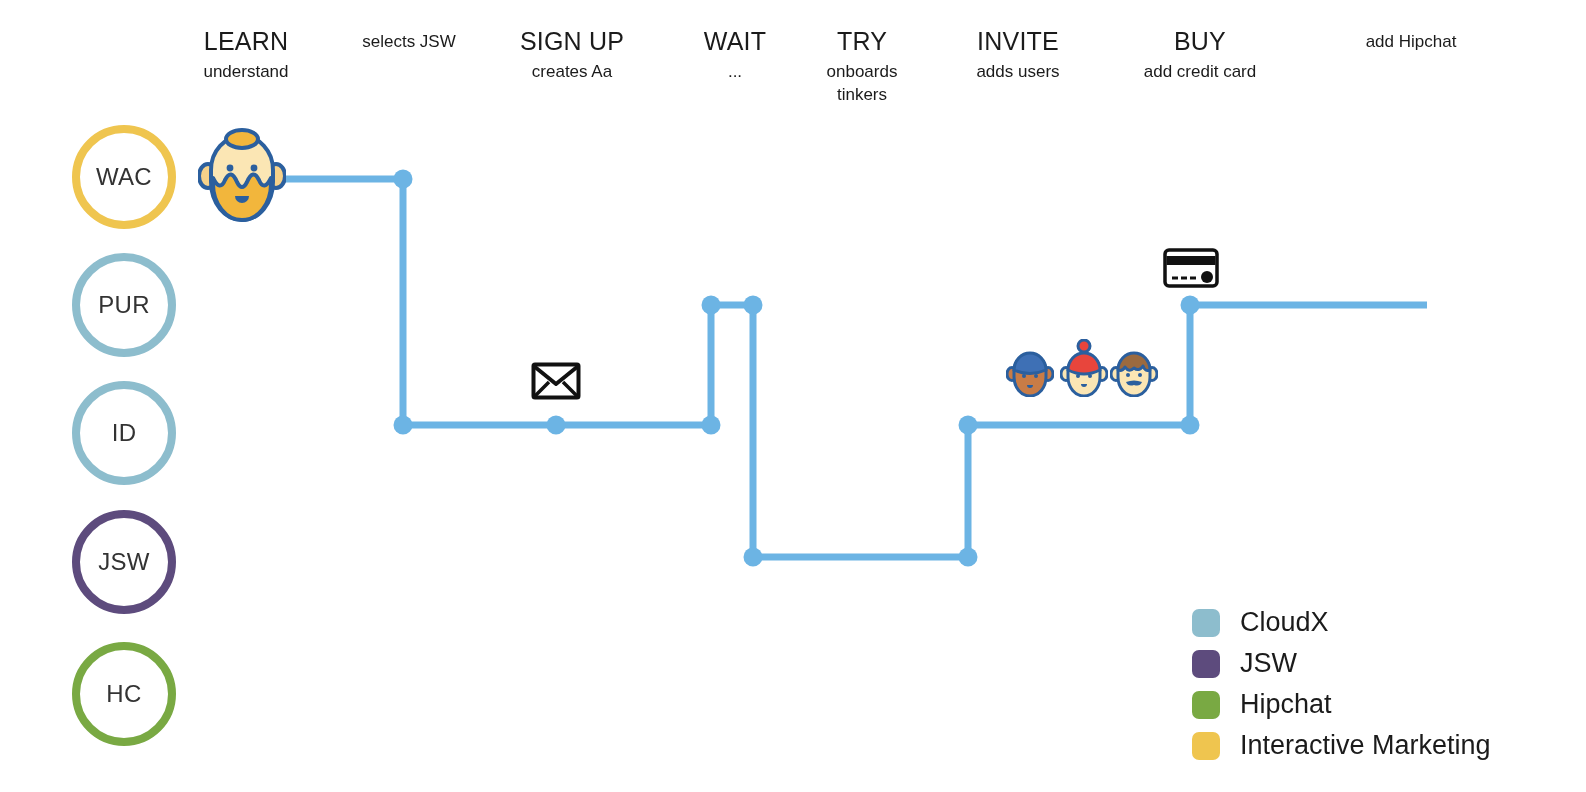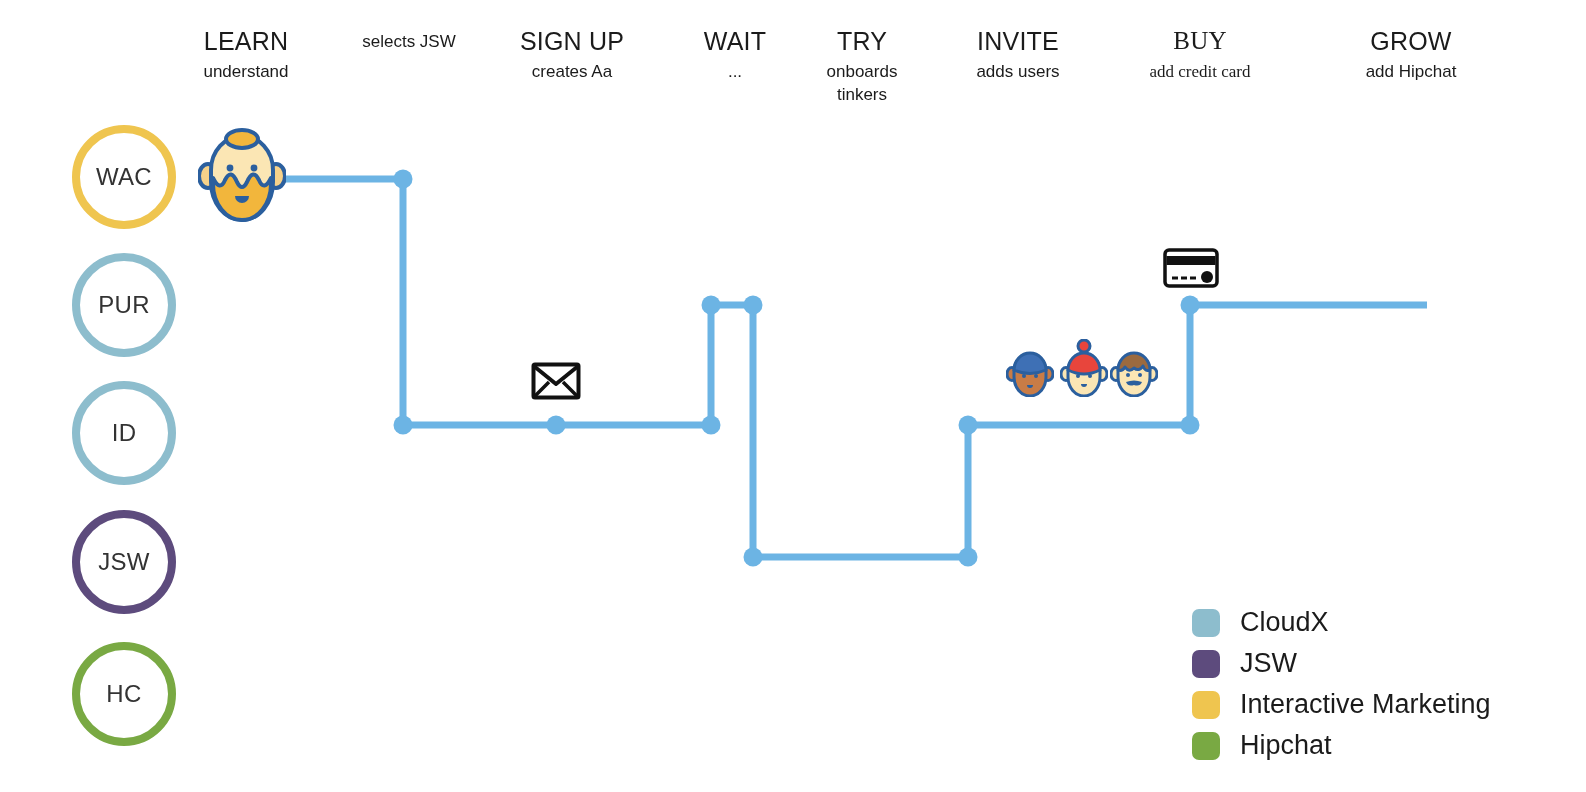--- a/index.html
+++ b/index.html
@@ -113,26 +113,25 @@
       </div>
       <div class="col-head" style="left: 862px; top: 26px;">
         <div class="col-title">TRY</div>
         <div class="col-sub">onboards</div>
         <div class="col-sub" style="margin-top: 0px;">tinkers</div>
       </div>
       <div class="col-head" style="left: 1018px; top: 26px;">
         <div class="col-title">INVITE</div>
         <div class="col-sub">adds users</div>
       </div>
-      <div class="col-head" style="left: 1200px; top: 26px; font-family: Liberation Serif, serif;">
+      <div class="col-head" style="left: 1200px; top: 26px;">
         <div class="col-title">BUY</div>
         <div class="col-sub">add credit card</div>
       </div>
       <div class="col-head" style="left: 1411px; top: 26px;">
-        <div class="col-title">GROW</div>
         <div class="col-sub">add Hipchat</div>
       </div>
     </div>
 
   <div id="stage-circles">
       <div class="stage-circle" style="left: 72px; top: 125px; border-color: rgb(239, 197, 79);">
         <span>WAC</span>
       </div>
       <div class="stage-circle" style="left: 72px; top: 253px; border-color: rgb(141, 189, 205);">
         <span>PUR</span>
@@ -246,22 +245,22 @@
   <div id="legend">
       <div class="legend-row">
         <div class="legend-swatch" style="background: rgb(141, 189, 205);"></div>
         <div class="legend-label">CloudX</div>
       </div>
       <div class="legend-row">
         <div class="legend-swatch" style="background: rgb(93, 75, 125);"></div>
         <div class="legend-label">JSW</div>
       </div>
       <div class="legend-row">
+        <div class="legend-swatch" style="background: rgb(121, 169, 67);"></div>
+        <div class="legend-label">Hipchat</div>
+      </div>
+      <div class="legend-row">
         <div class="legend-swatch" style="background: rgb(239, 197, 79);"></div>
         <div class="legend-label">Interactive Marketing</div>
       </div>
-      <div class="legend-row">
-        <div class="legend-swatch" style="background: rgb(121, 169, 67);"></div>
-        <div class="legend-label">Hipchat</div>
-      </div>
     </div>
 
 </div>
 
 </body></html>

